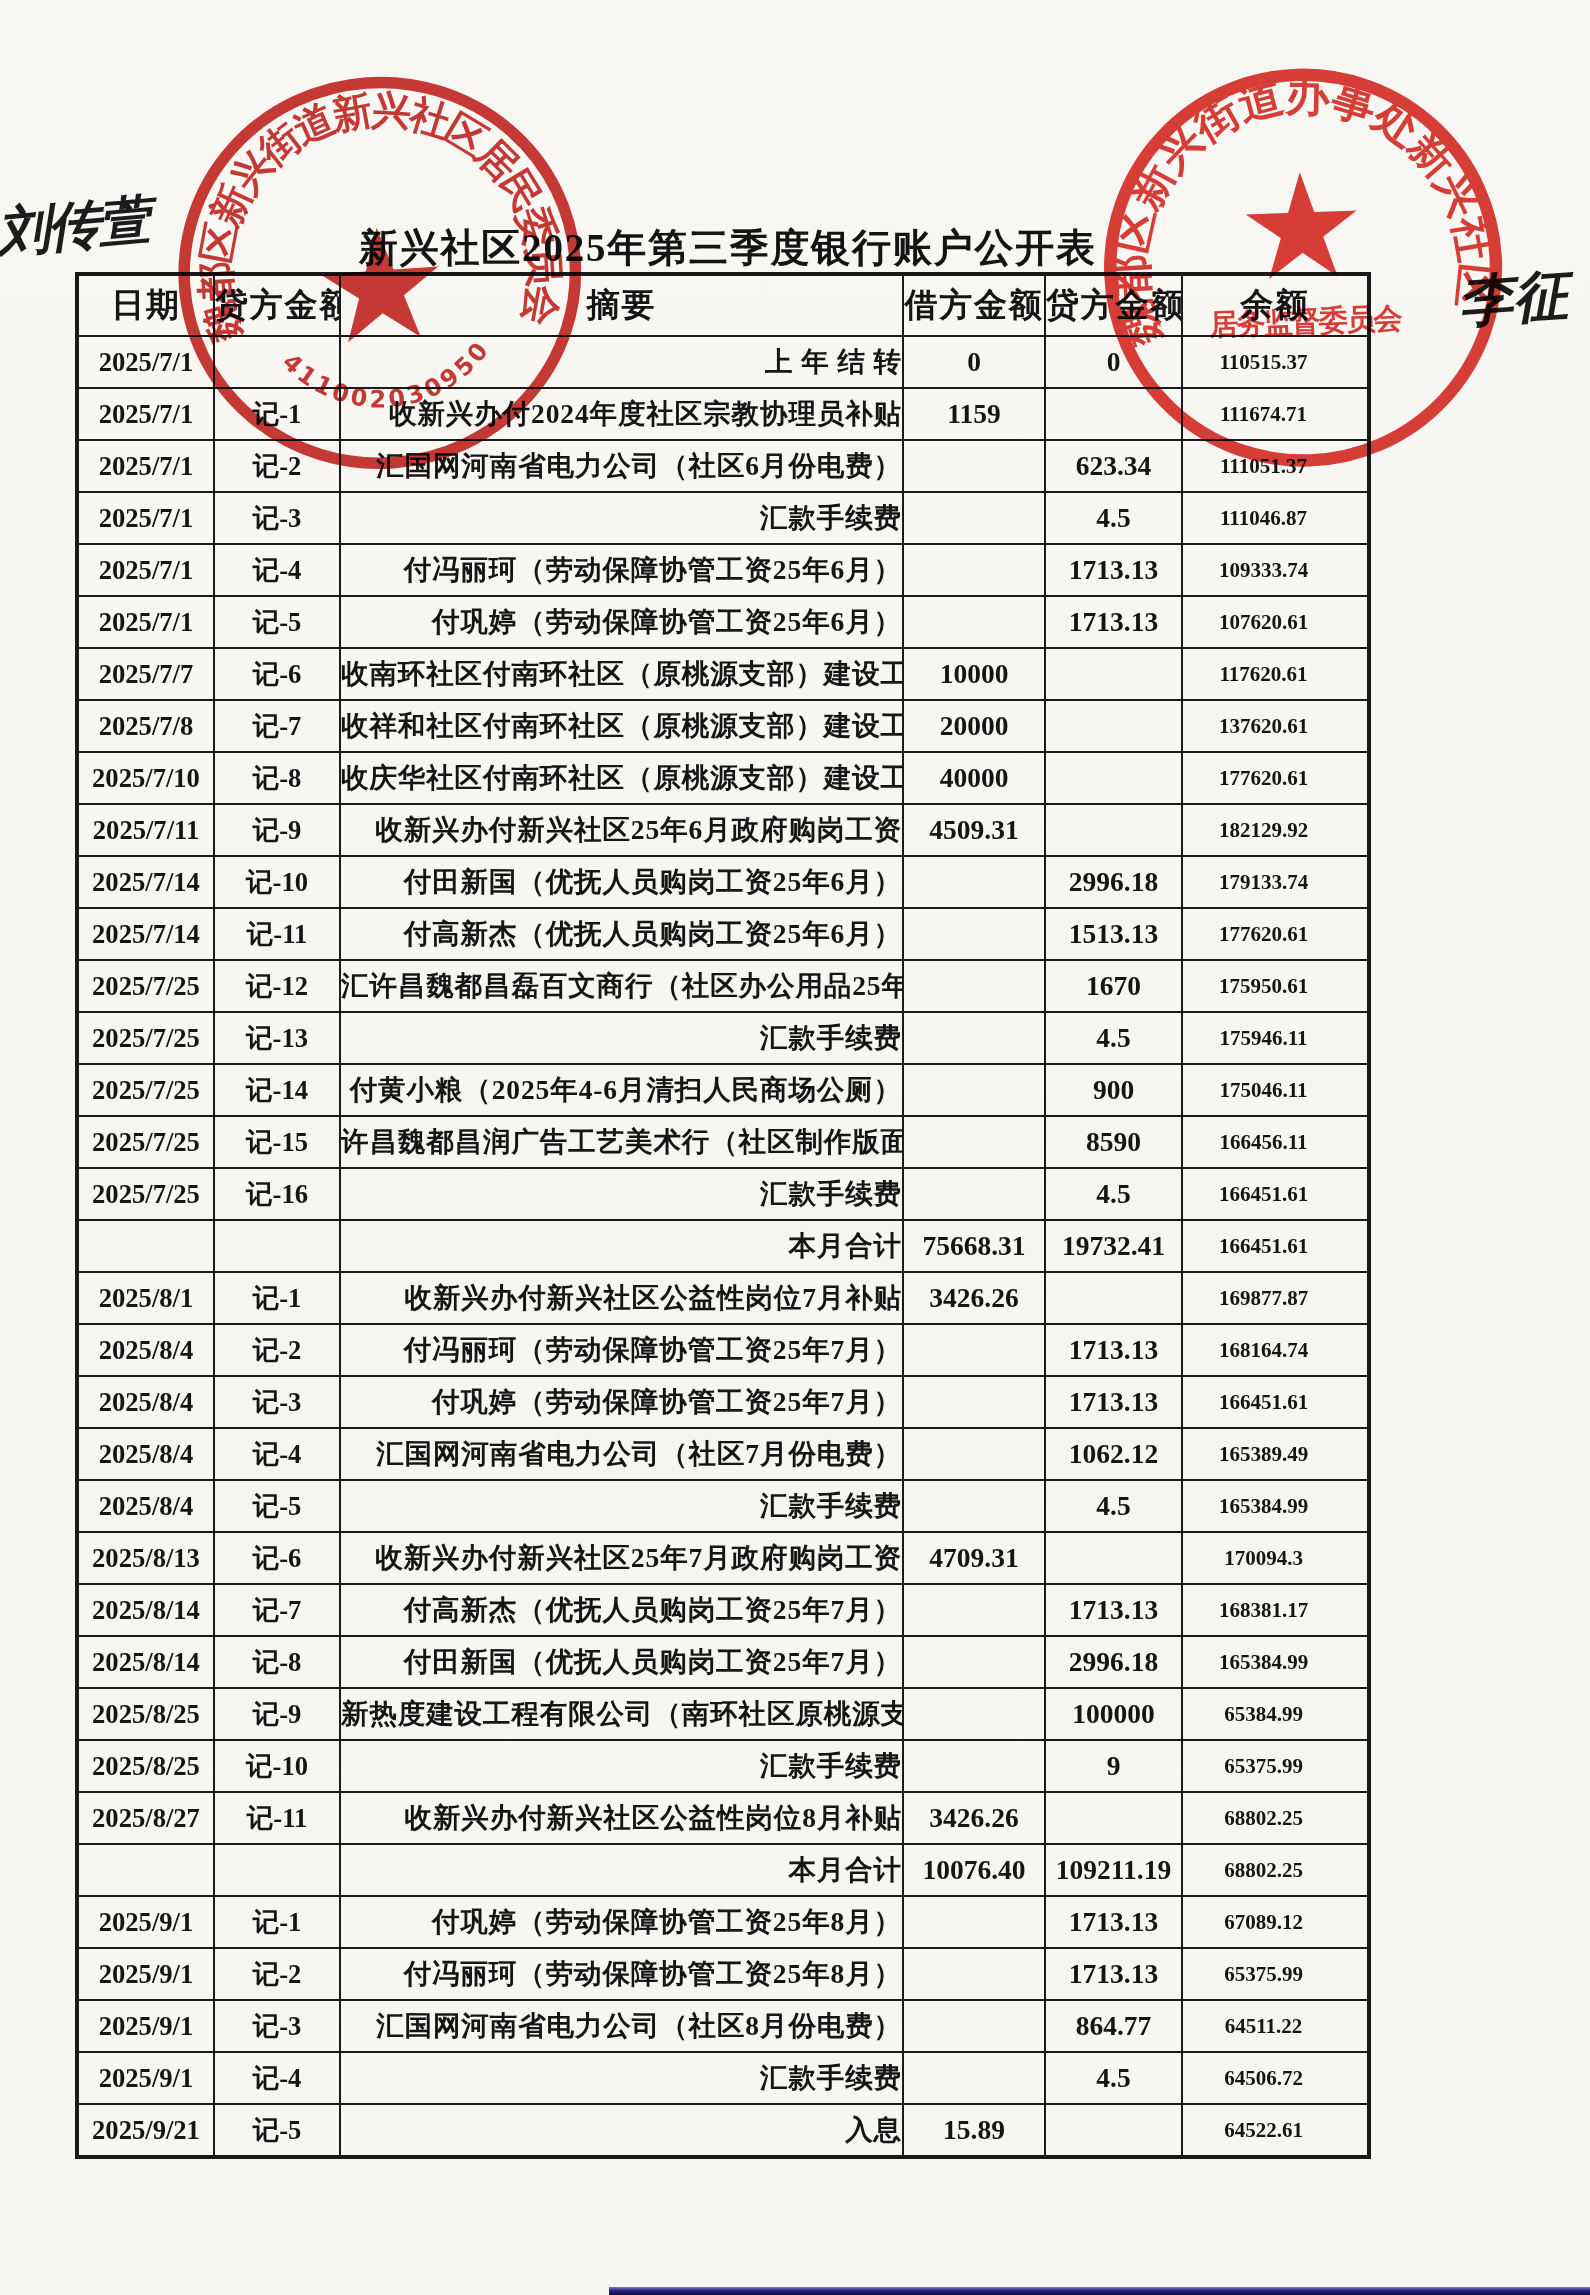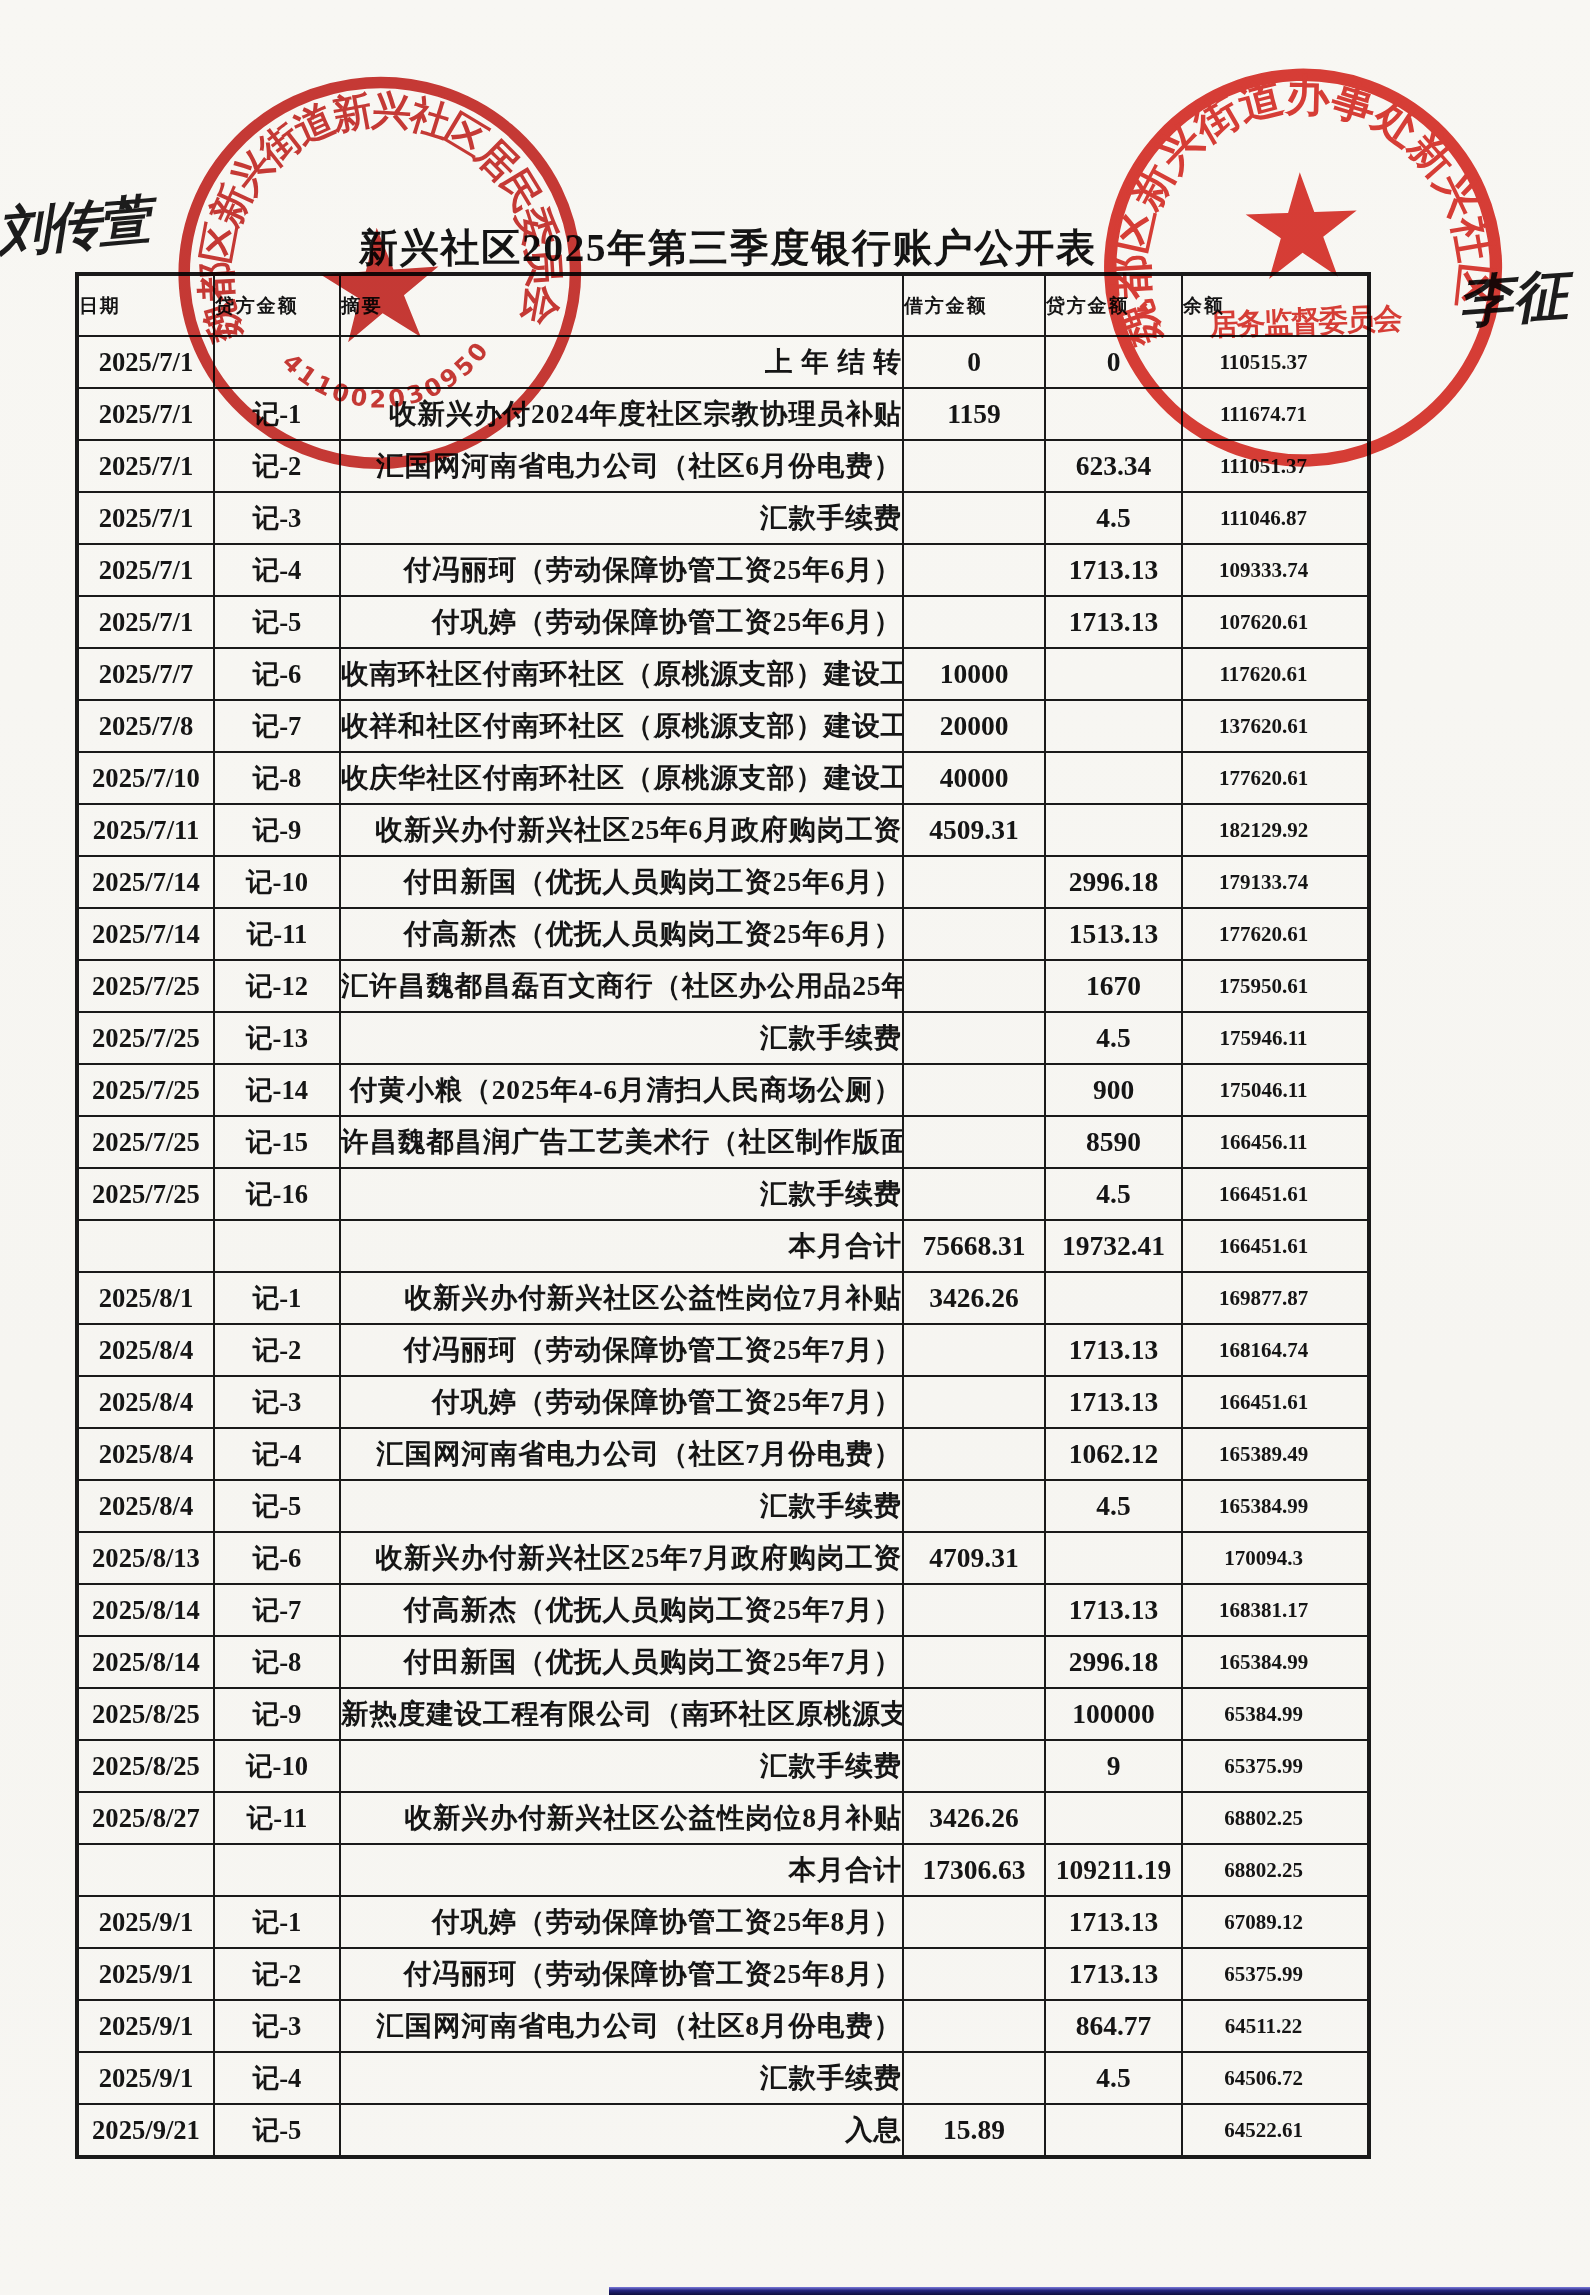--- a/index.html
+++ b/index.html
@@ -16,21 +16,21 @@
   }
   table.ledger{
     position:absolute;left:75px;top:272px;width:1292px;
     border-collapse:collapse;table-layout:fixed;
     border:4.4px solid #1a1a1a;
   }
   .ledger th,.ledger td{
     border:2.7px solid #1a1a1a;font-weight:700;color:#151515;
     overflow:hidden;white-space:nowrap;padding:0;
   }
-  .ledger th{height:59px;font-size:19px;letter-spacing:1.8px;text-align:left;}
+  .ledger th{height:59px;font-size:33px;letter-spacing:1.8px;text-align:center;}
   .ledger td{height:50px;font-size:27.5px;text-align:center;}
   td.col-date{font-size:26.6px;}
   td.col-voucher{font-size:26.6px;}
   td.col-summary{font-size:27.5px;letter-spacing:0.9px;text-align:right;}
   td.col-balance{text-align:center;padding-right:23px;font-size:21px;}
   td.col-debit,td.col-credit{font-size:27.5px;}
   .handwriting{
     position:absolute;color:#1c1c1c;font-weight:700;font-style:italic;
     font-family:"DejaVu Serif","Liberation Serif",serif;
   }
@@ -303,21 +303,21 @@
           <td class="col-voucher">记-11</td>
           <td class="col-summary">收新兴办付新兴社区公益性岗位8月补贴</td>
           <td class="col-debit">3426.26</td>
           <td class="col-credit"></td>
           <td class="col-balance">68802.25</td>
         </tr>
         <tr>
           <td class="col-date"></td>
           <td class="col-voucher"></td>
           <td class="col-summary">本月合计</td>
-          <td class="col-debit">17306.63</td>
+          <td class="col-debit">10076.40</td>
           <td class="col-credit">109211.19</td>
           <td class="col-balance">68802.25</td>
         </tr>
         <tr>
           <td class="col-date">2025/9/1</td>
           <td class="col-voucher">记-1</td>
           <td class="col-summary">付巩婷（劳动保障协管工资25年8月）</td>
           <td class="col-debit"></td>
           <td class="col-credit">1713.13</td>
           <td class="col-balance">67089.12</td>

